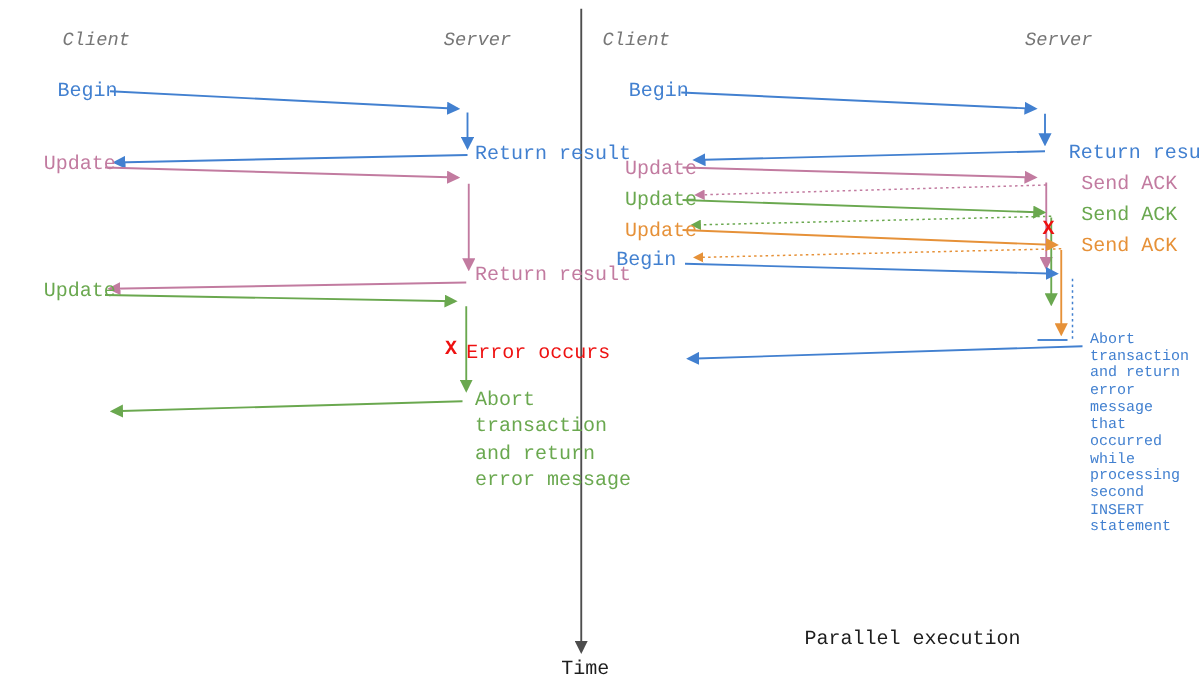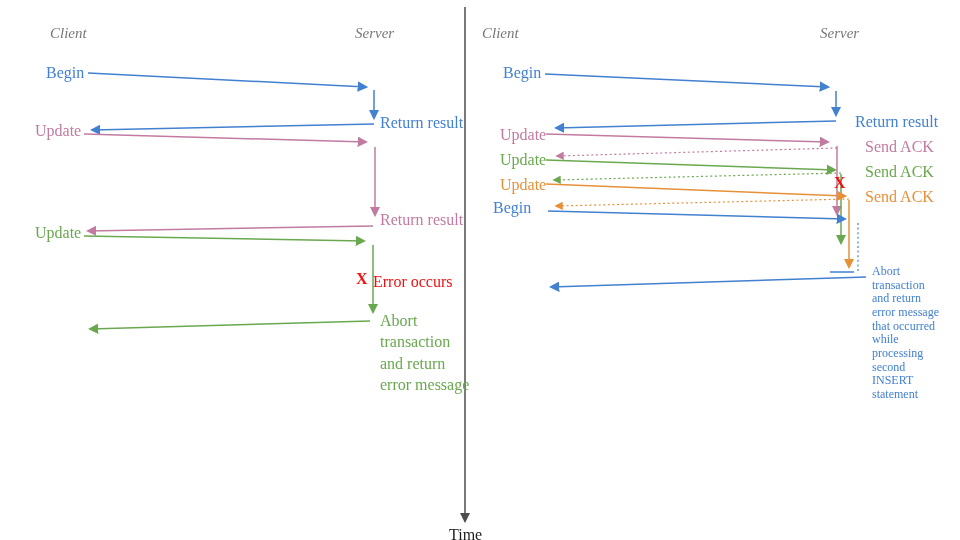--- a/index.html
+++ b/index.html
@@ -1,17 +1,17 @@
 <!DOCTYPE html>
 <html style="--blue: #4280d0; --pink: #c27ba0; --green: #6aa84f; --orange: #e69138; --red: #ee1111; --gray: #767676; --axis: #4d4d4d; --titlecol: #1d1d1d;"><head>
 <meta charset="utf-8">
 <style>
   html,body{margin:0;padding:0;background:#ffffff;}
   #stage{position:relative;width:960px;height:540px;background:#fff;overflow:hidden;
-         font-family:Liberation Serif, serif;}
+         font-family:Liberation Mono, monospace;}
   #arrows{position:absolute;left:0;top:0;}
   .lbl{position:absolute;font-size:16px;line-height:1.25;white-space:nowrap;}
   .hdr{font-style:italic;font-size:15px;color:var(--gray);}
   .title{font-size:16px;color:var(--titlecol);width:240px;text-align:center;white-space:nowrap;}
   .multi{white-space:pre-line;}
   .small{font-size:12px;line-height:1.14;}
   .xmark{font-size:16px;font-weight:bold;color:var(--red);}
   .c-blue{color:var(--blue);} .c-pink{color:var(--pink);} .c-green{color:var(--green);}
   .c-orange{color:var(--orange);} .c-red{color:var(--red);text-align:center;} .c-black{color:var(--titlecol);}
   .s-blue{stroke:var(--blue);} .s-pink{stroke:var(--pink);} .s-green{stroke:var(--green);}
@@ -118,16 +118,17 @@
 transaction
 and return
 error message
 that occurred
 while
 processing
 second
 INSERT
 statement</span>
 
+  <span class="lbl title" style="left:610px;top:501px;">Parallel execution</span>
 
   <span class="lbl c-black" style="left:449px;top:525px;font-size:16px;">Time</span>
 
 </div>
 
 </body></html>

